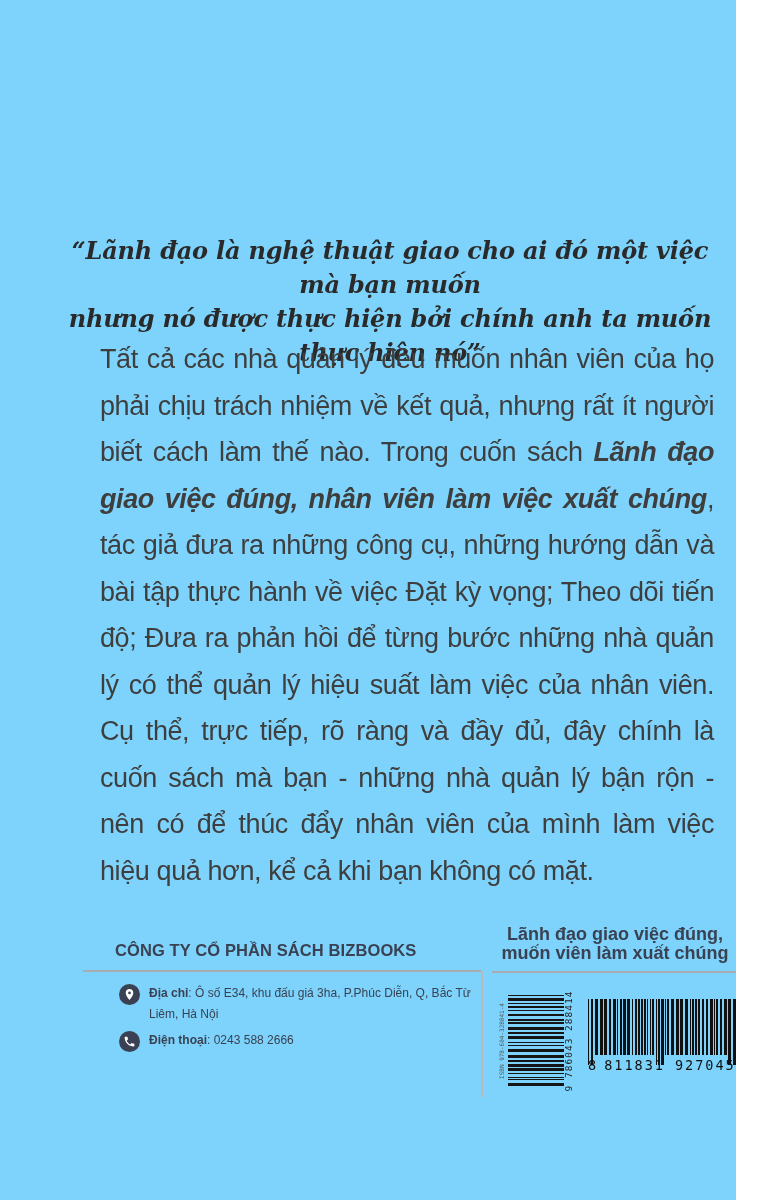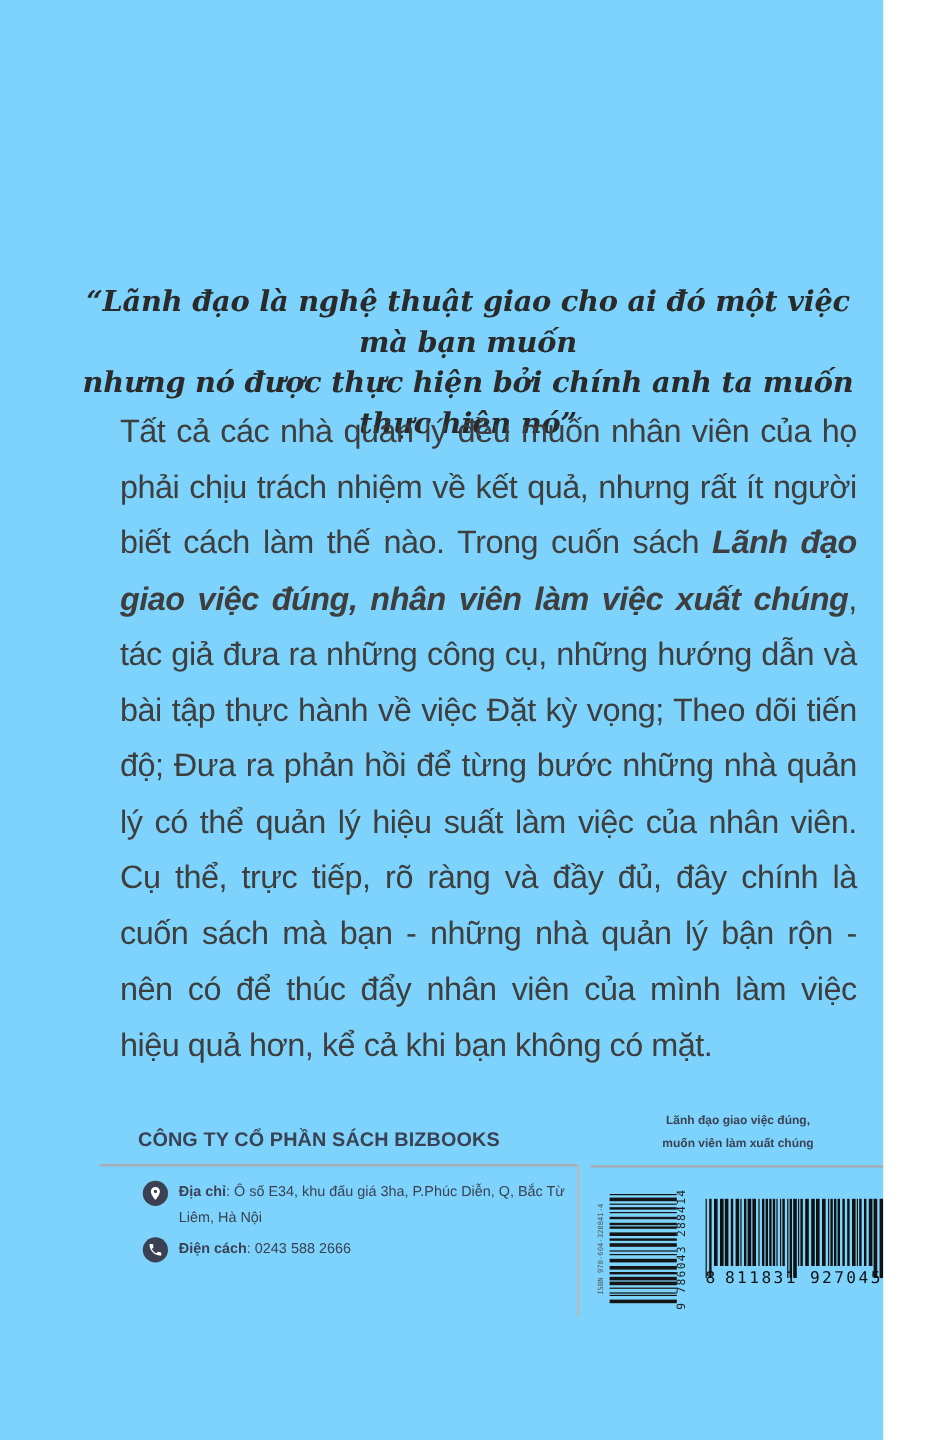--- a/index.html
+++ b/index.html
@@ -31,21 +31,21 @@
   .contact-row .circle-icon {
     flex:0 0 auto; width:21px; height:21px; border-radius:50%;
     background:#3a4152; display:flex; align-items:center; justify-content:center;
     margin-right:9px; margin-top:1px;
   }
   .circle-icon svg { width:13px; height:13px; fill:#ffffff; stroke:none; }
   .contact-row p { flex:1 1 auto; }
   .contact-row b { font-weight:bold; }
   .v-divider { position:absolute; left:481px; top:971px; width:2px; height:126px; background:#b7b9bb; }
   .footer-right { position:absolute; left:492px; top:925px; width:246px; color:#3a4152; }
-  .fr-title { text-align:center; font-size:10px; font-weight:bold; line-height:19px; }
+  .fr-title { text-align:center; font-size:18px; font-weight:bold; line-height:19px; }
   .fr-rule { border:none; border-top:2px solid #a8abb0; margin-top:8px; }
   .barcodes { position:relative; width:246px; height:120px; }
   
   .isbn-rotated { position:absolute; left:0px; top:22px; width:90px; height:92px; }
   .isbn-stripes { position:absolute; left:16px; top:0; width:56px; height:92px; display:flex; flex-direction:column; justify-content:space-between; }
   .isbn-stripes .stripe { width:100%; background:#151515; }
   .isbn-num {
     position:absolute; left:76px; top:46px; transform:translate(-50%,-50%) rotate(-90deg);
     font-family:"DejaVu Sans Mono", monospace; font-size:9.5px; color:#222; white-space:nowrap; letter-spacing:1px;
   }
@@ -98,21 +98,21 @@
         </span>
         <p><b>Địa chỉ</b><span>: Ô số E34, khu đấu giá 3ha, P.Phúc Diễn, Q, Bắc Từ Liêm, Hà Nội</span></p>
       </div>
 
       <div class="contact-row">
         <span class="circle-icon">
           <svg viewBox="0 0 24 24">
               <path d="M6.6 10.8c1.4 2.8 3.8 5.2 6.6 6.6l2.2-2.2c.3-.3.7-.4 1-.2 1.1.4 2.3.6 3.6.6.6 0 1 .4 1 1V20c0 .6-.4 1-1 1C10.6 21 3 13.4 3 4c0-.6.4-1 1-1h3.5c.6 0 1 .4 1 1 0 1.2.2 2.4.6 3.6.1.3 0 .7-.2 1l-2.3 2.2z"></path>
             </svg>
         </span>
-        <p><b>Điện cách</b><span>: 0243 588 2666</span></p>
+        <p><b>Điện thoại</b><span>: 0243 588 2666</span></p>
       </div>
 
 
 
     </div>
   </div>
 
   <div class="v-divider"></div>
 
   <div class="footer-right">

